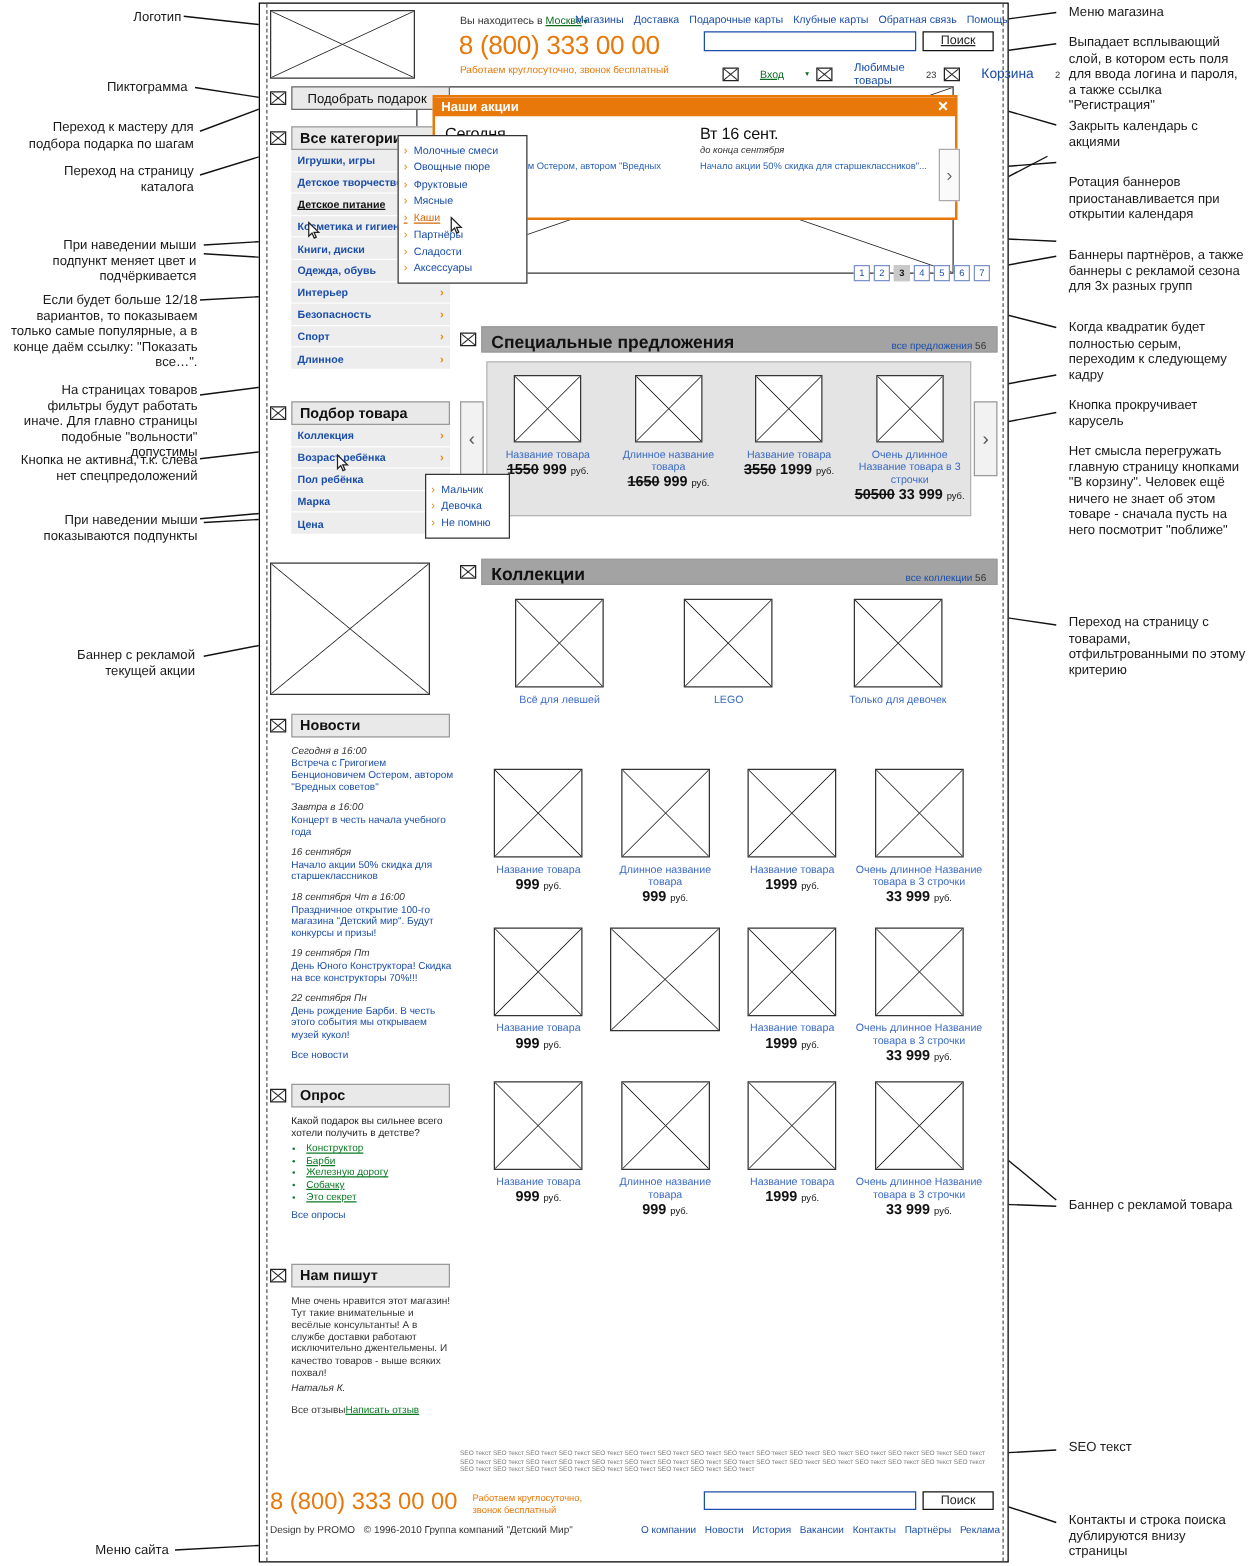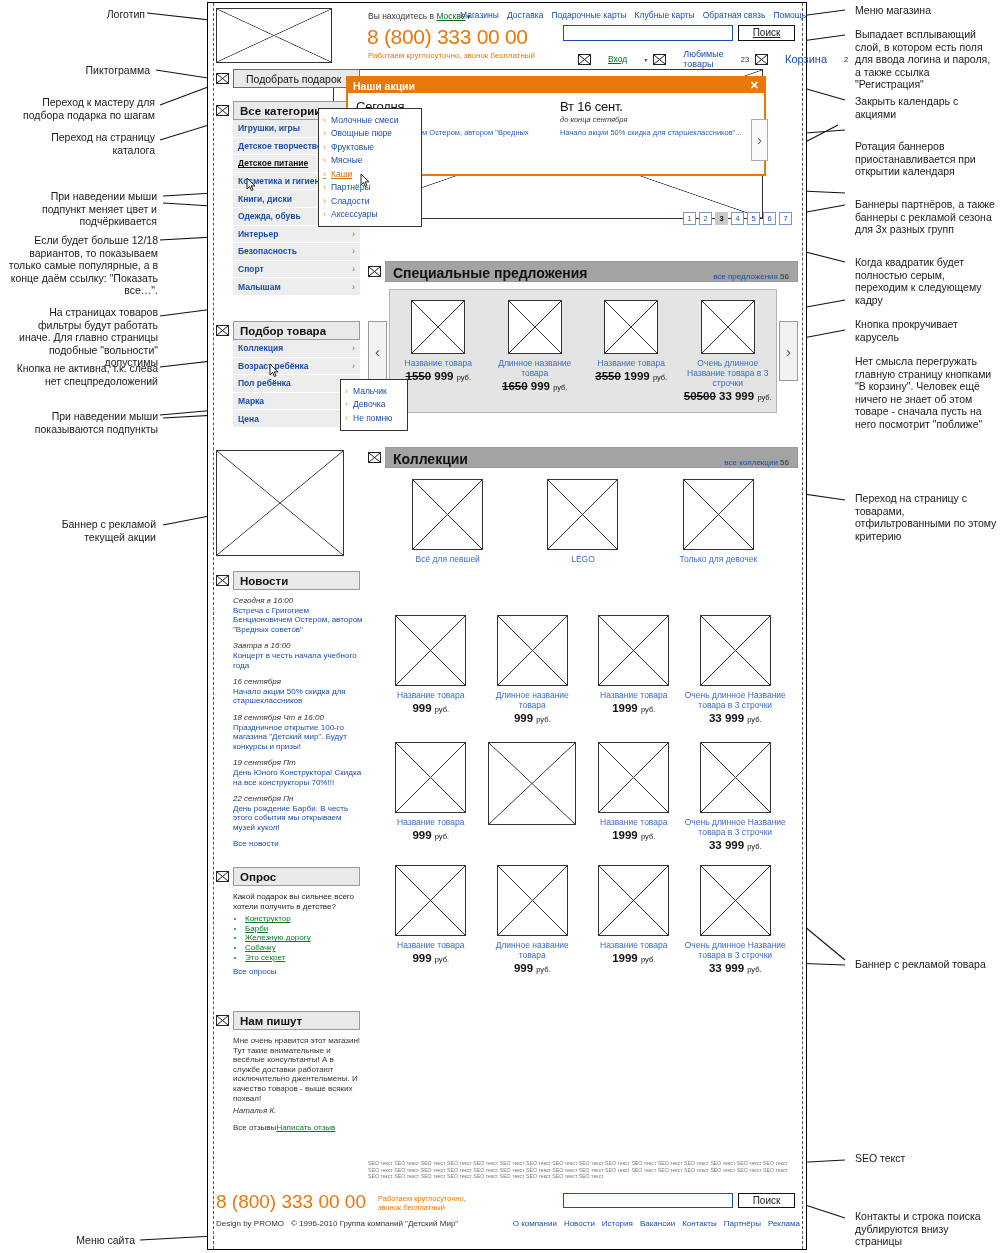--- a/index.html
+++ b/index.html
@@ -320,21 +320,21 @@
         </div>
       <div class="it">
           <span>Безопасность</span>
           <span class="ch">›</span>
         </div>
       <div class="it">
           <span>Спорт</span>
           <span class="ch">›</span>
         </div>
       <div class="it">
-          <span>Малышам</span>
+          <span>Длинное</span>
           <span class="ch">›</span>
         </div>
     </div>
   </div>
 
   <div class="flyout" style="left:110px;top:105px;width:104px;">
     <div class="si">
         <span class="ch">›</span>
         <span>Молочные смеси</span>
       </div>

